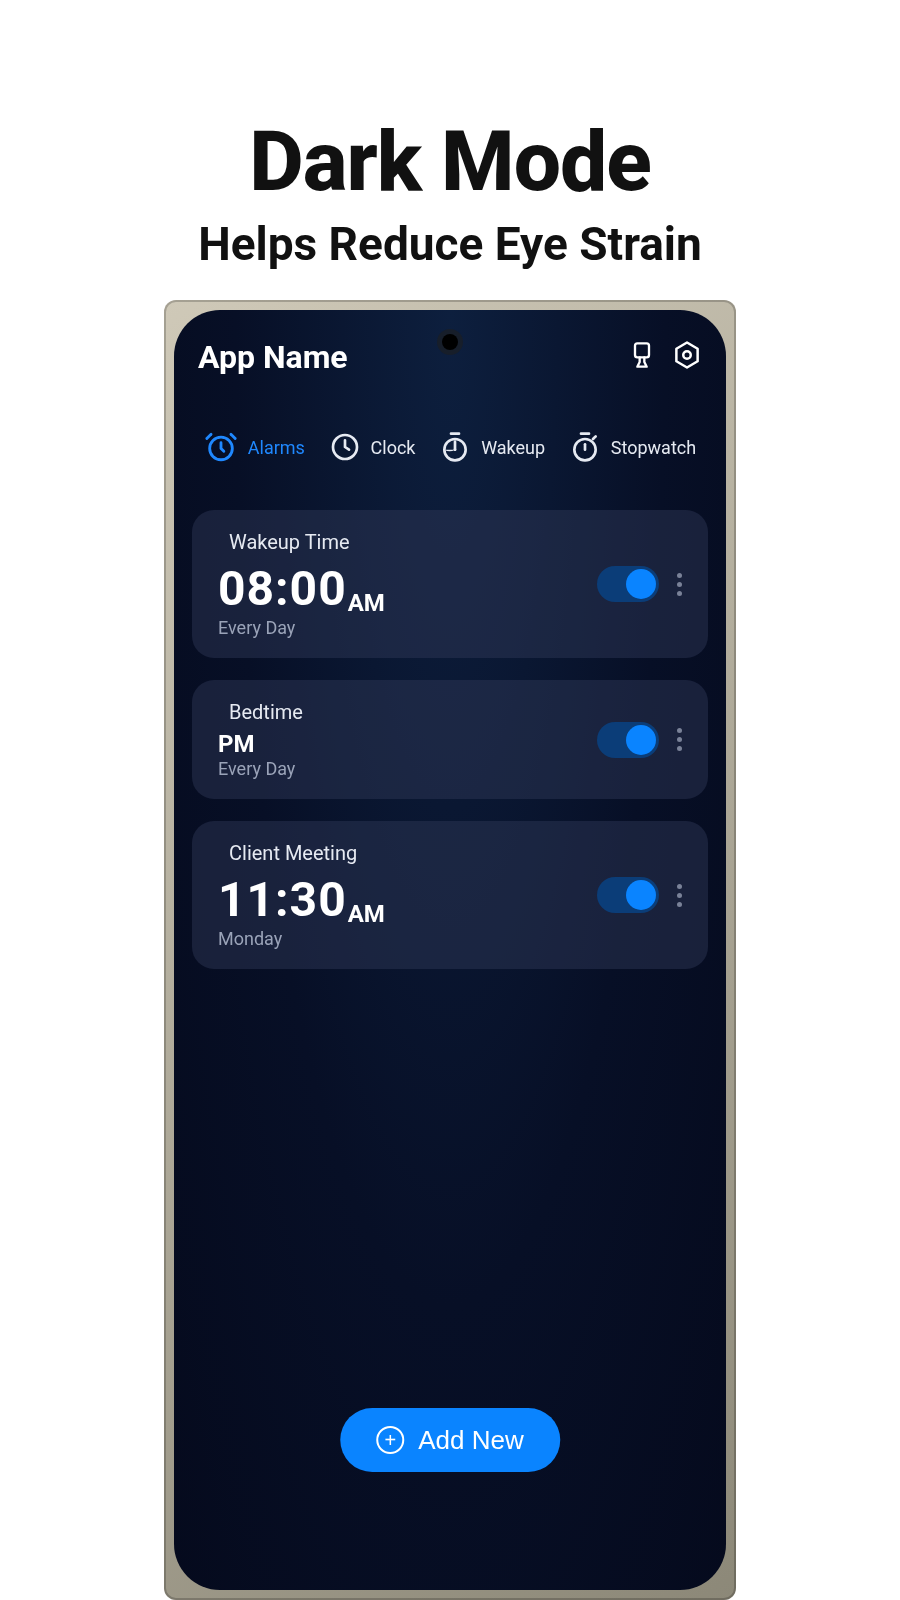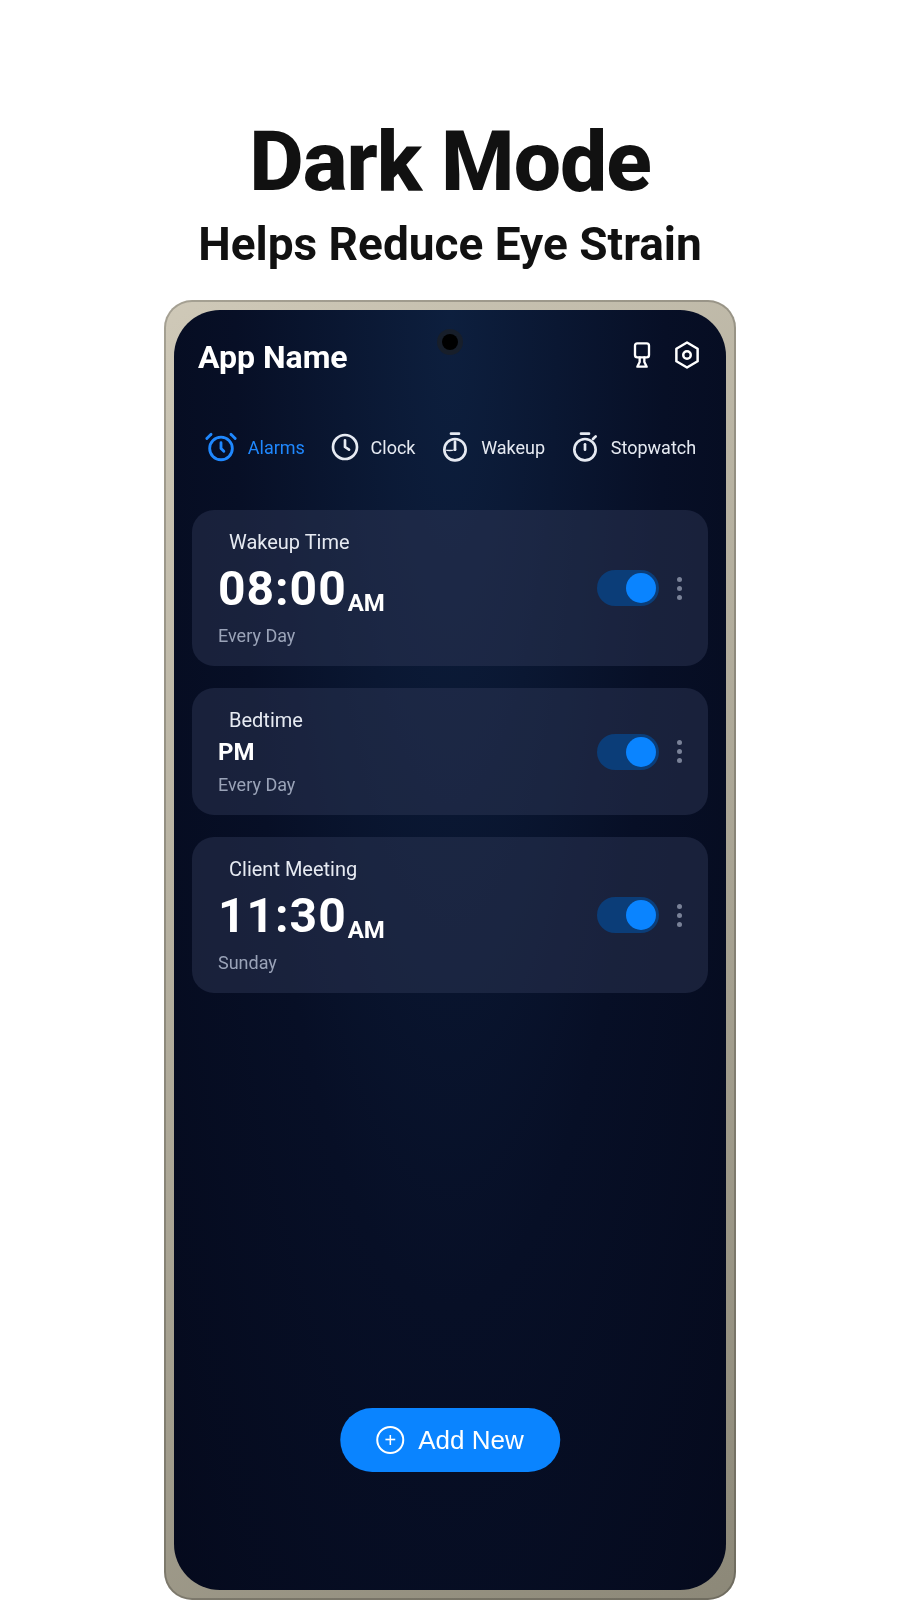--- a/index.html
+++ b/index.html
@@ -41,21 +41,21 @@
     color: #111;
     margin-top: 6px;
   }
   .phone {
     position: absolute;
     left: 50%;
     top: 300px;
     transform: translateX(-50%);
     width: 572px;
     height: 1300px;
-    border-radius: 28px;
+    border-radius: 12px;
     background: linear-gradient(145deg,#cfc9b8,#8c8878);
     padding: 10px;
     z-index: 2;
     box-shadow: 0 0 0 2px rgba(0,0,0,0.2) inset;
   }
   .screen {
     width: 100%;
     height: 100%;
     border-radius: 46px;
     background: radial-gradient(ellipse at 50% 0%, #0d1f3e 0%, #070f26 55%, #050a1d 100%);
@@ -114,21 +114,21 @@
     padding: 20px 22px 20px 26px;
     display: flex;
     align-items: center;
     justify-content: space-between;
   }
   .alarm-left { display:flex; flex-direction:column; }
   .alarm-label { color: #e6eaf2; font-size: 20px; font-weight:400;margin-left:11px; }
   .alarm-time-row { display:flex; align-items:flex-end; gap:1px; margin-top:6px; }
   .alarm-time { color:#fff; font-size:48px; font-weight:700; letter-spacing:1px; }
   .alarm-ampm { color:#fff; font-size:24px; font-weight:700; }
-  .alarm-repeat { color:#9aa3b8; font-size:18px; margin-top:8px; }
+  .alarm-repeat { color:#9aa3b8; font-size:18px; }
   .alarm-right { display:flex; align-items:center; gap:14px; }
   .toggle {
     width: 62px; height: 36px; border-radius: 18px;
     background: #0b3d78;
     position: relative;
   }
   .toggle::after {
     content:"";
     position:absolute;
     right:3px; top:3px;
@@ -280,21 +280,21 @@
         </div>
       </div>
 
       <div class="alarm-card">
         <div class="alarm-left">
           <div class="alarm-label">Client Meeting</div>
           <div class="alarm-time-row">
             <span class="alarm-time">11:30</span>
             <span class="alarm-ampm">AM</span>
           </div>
-          <div class="alarm-repeat">Sunday</div>
+          <div class="alarm-repeat">Monday</div>
         </div>
         <div class="alarm-right">
           <div class="toggle"></div>
           <div class="dots">
               <span></span>
               <span></span>
               <span></span>
             </div>
         </div>
       </div>

